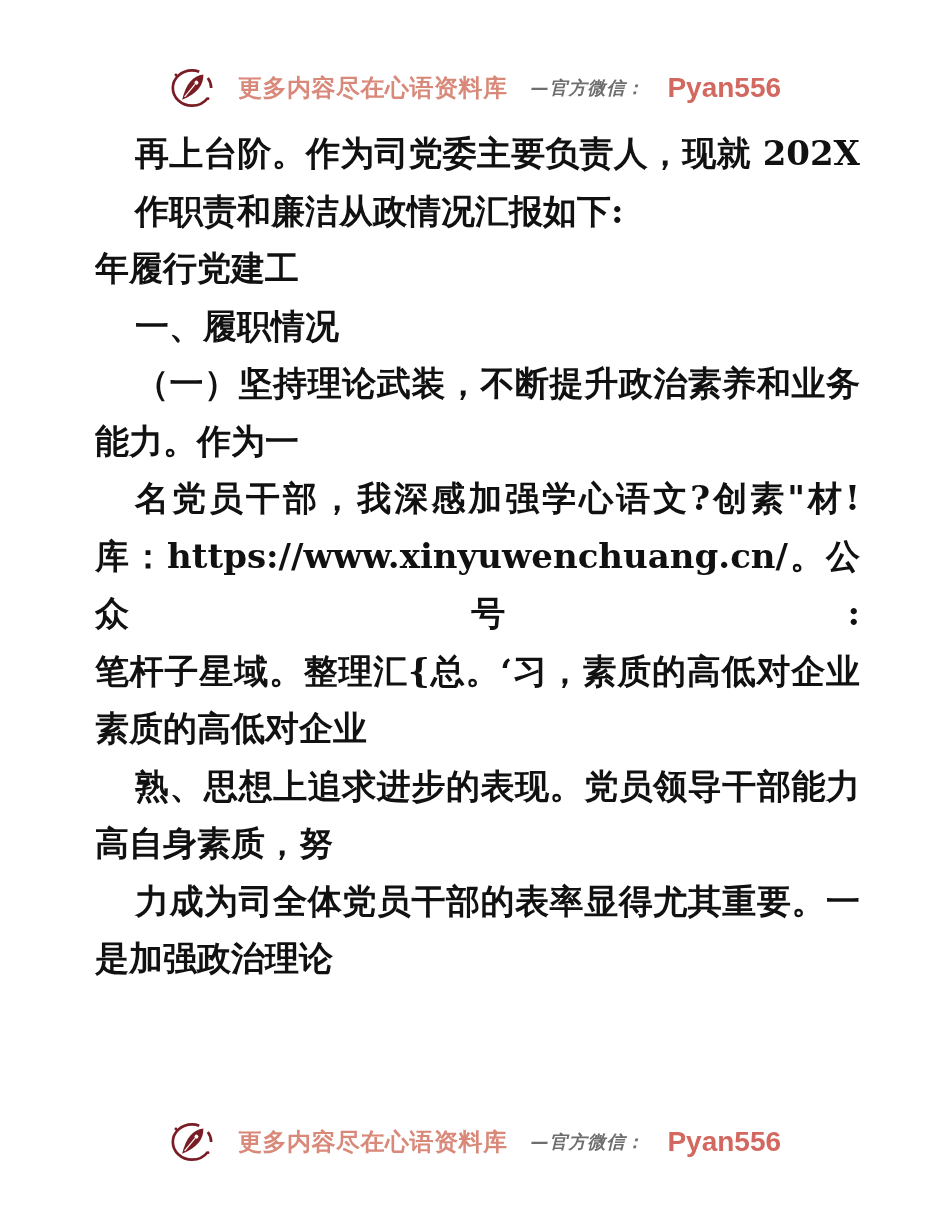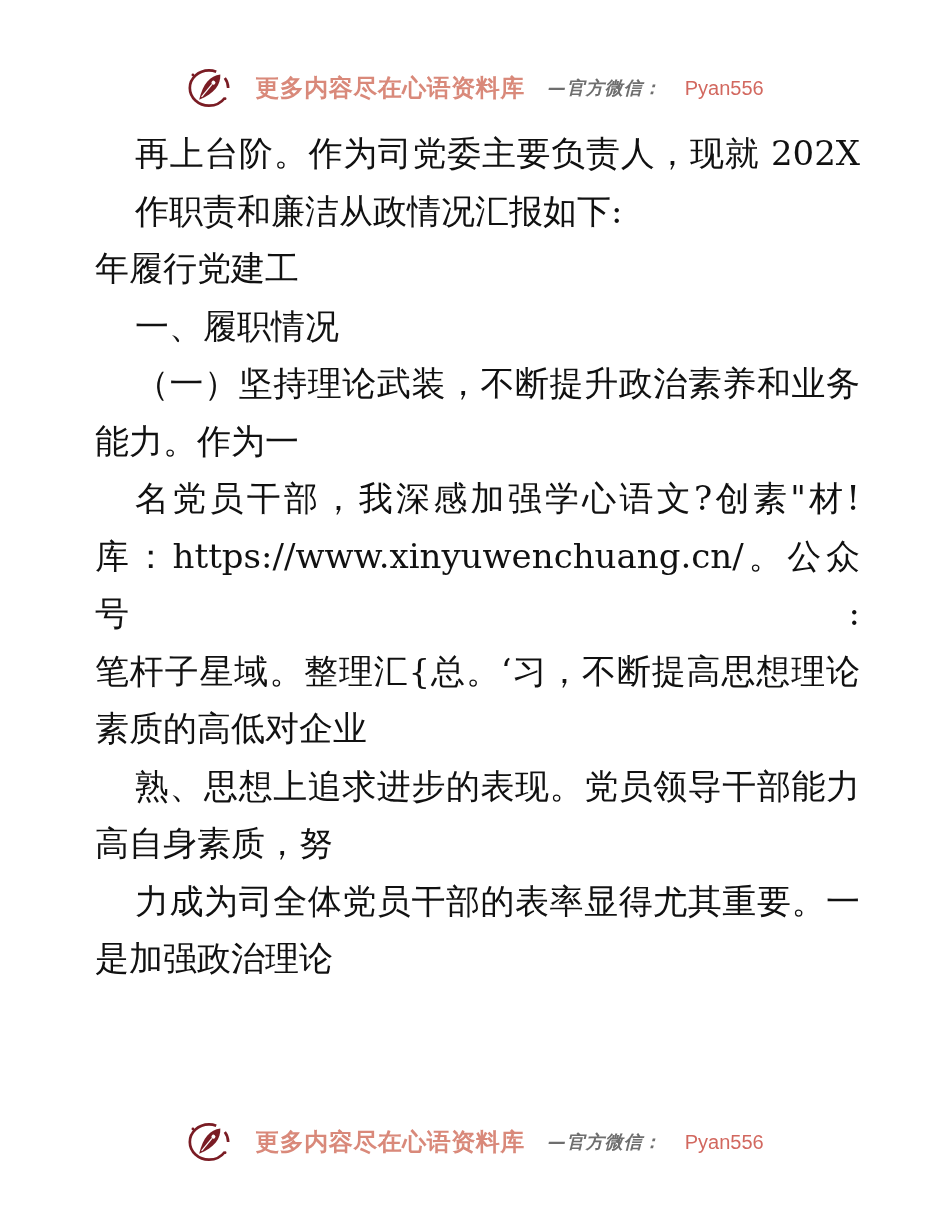--- a/index.html
+++ b/index.html
@@ -22,28 +22,28 @@
   .wm-site {
     font-size:24px; font-weight:bold; letter-spacing:0.5px;
     white-space:nowrap;
   }
   .wm-label {
     font-size:18px; font-weight:bold; font-style:italic;
     letter-spacing:1px; white-space:nowrap;
   }
   .wm-id {
     font-family:"Liberation Sans", sans-serif;
-    font-size:20px; white-space:nowrap;
+    font-size:28px; white-space:nowrap;font-weight:bold;
   }
   
   .doc {
     position:absolute; left:95px; top:125px; width:765px;
     font-size:34px; line-height:57.5px; color:#111111;
   }
-  .line { white-space:nowrap; overflow:hidden; }
+  .line { white-space:nowrap; overflow:hidden;font-weight:bold; }
   .line.indent { padding-left:40px; }
   .line.fill {
     white-space:normal;
     text-align:justify;
     text-align-last:justify;
   }
 </style>
 </head>
 <body>
 
@@ -70,21 +70,21 @@
   <div class="doc" style="color: rgb(17, 17, 17);">
 
   <div class="line indent fill">再上台阶。作为司党委主要负责人，现就 202X</div>
       <div class="line indent">作职责和廉洁从政情况汇报如下:</div>
       <div class="line">年履行党建工</div>
       <div class="line indent">一、履职情况</div>
       <div class="line indent fill">（一）坚持理论武装，不断提升政治素养和业务</div>
       <div class="line">能力。作为一</div>
       <div class="line indent fill">名党员干部，我深感加强学心语文?创素"材!</div>
       <div class="line fill">库：https://www.xinyuwenchuang.cn/。公众号:</div>
-      <div class="line fill">笔杆子星域。整理汇{总。‘习，不断提高思想理论</div>
+      <div class="line fill">笔杆子星域。整理汇{总。‘习，素质的高低对企业</div>
       <div class="line">素质的高低对企业</div>
       <div class="line indent fill">熟、思想上追求进步的表现。党员领导干部能力</div>
       <div class="line">高自身素质，努</div>
       <div class="line indent fill">力成为司全体党员干部的表率显得尤其重要。一</div>
       <div class="line">是加强政治理论</div>
     </div>
 
   <div class="watermark bottom">
     <span class="wm-logo" style="color: rgb(122, 28, 36);">
       <svg viewBox="0 0 60 56" width="46" height="44">

